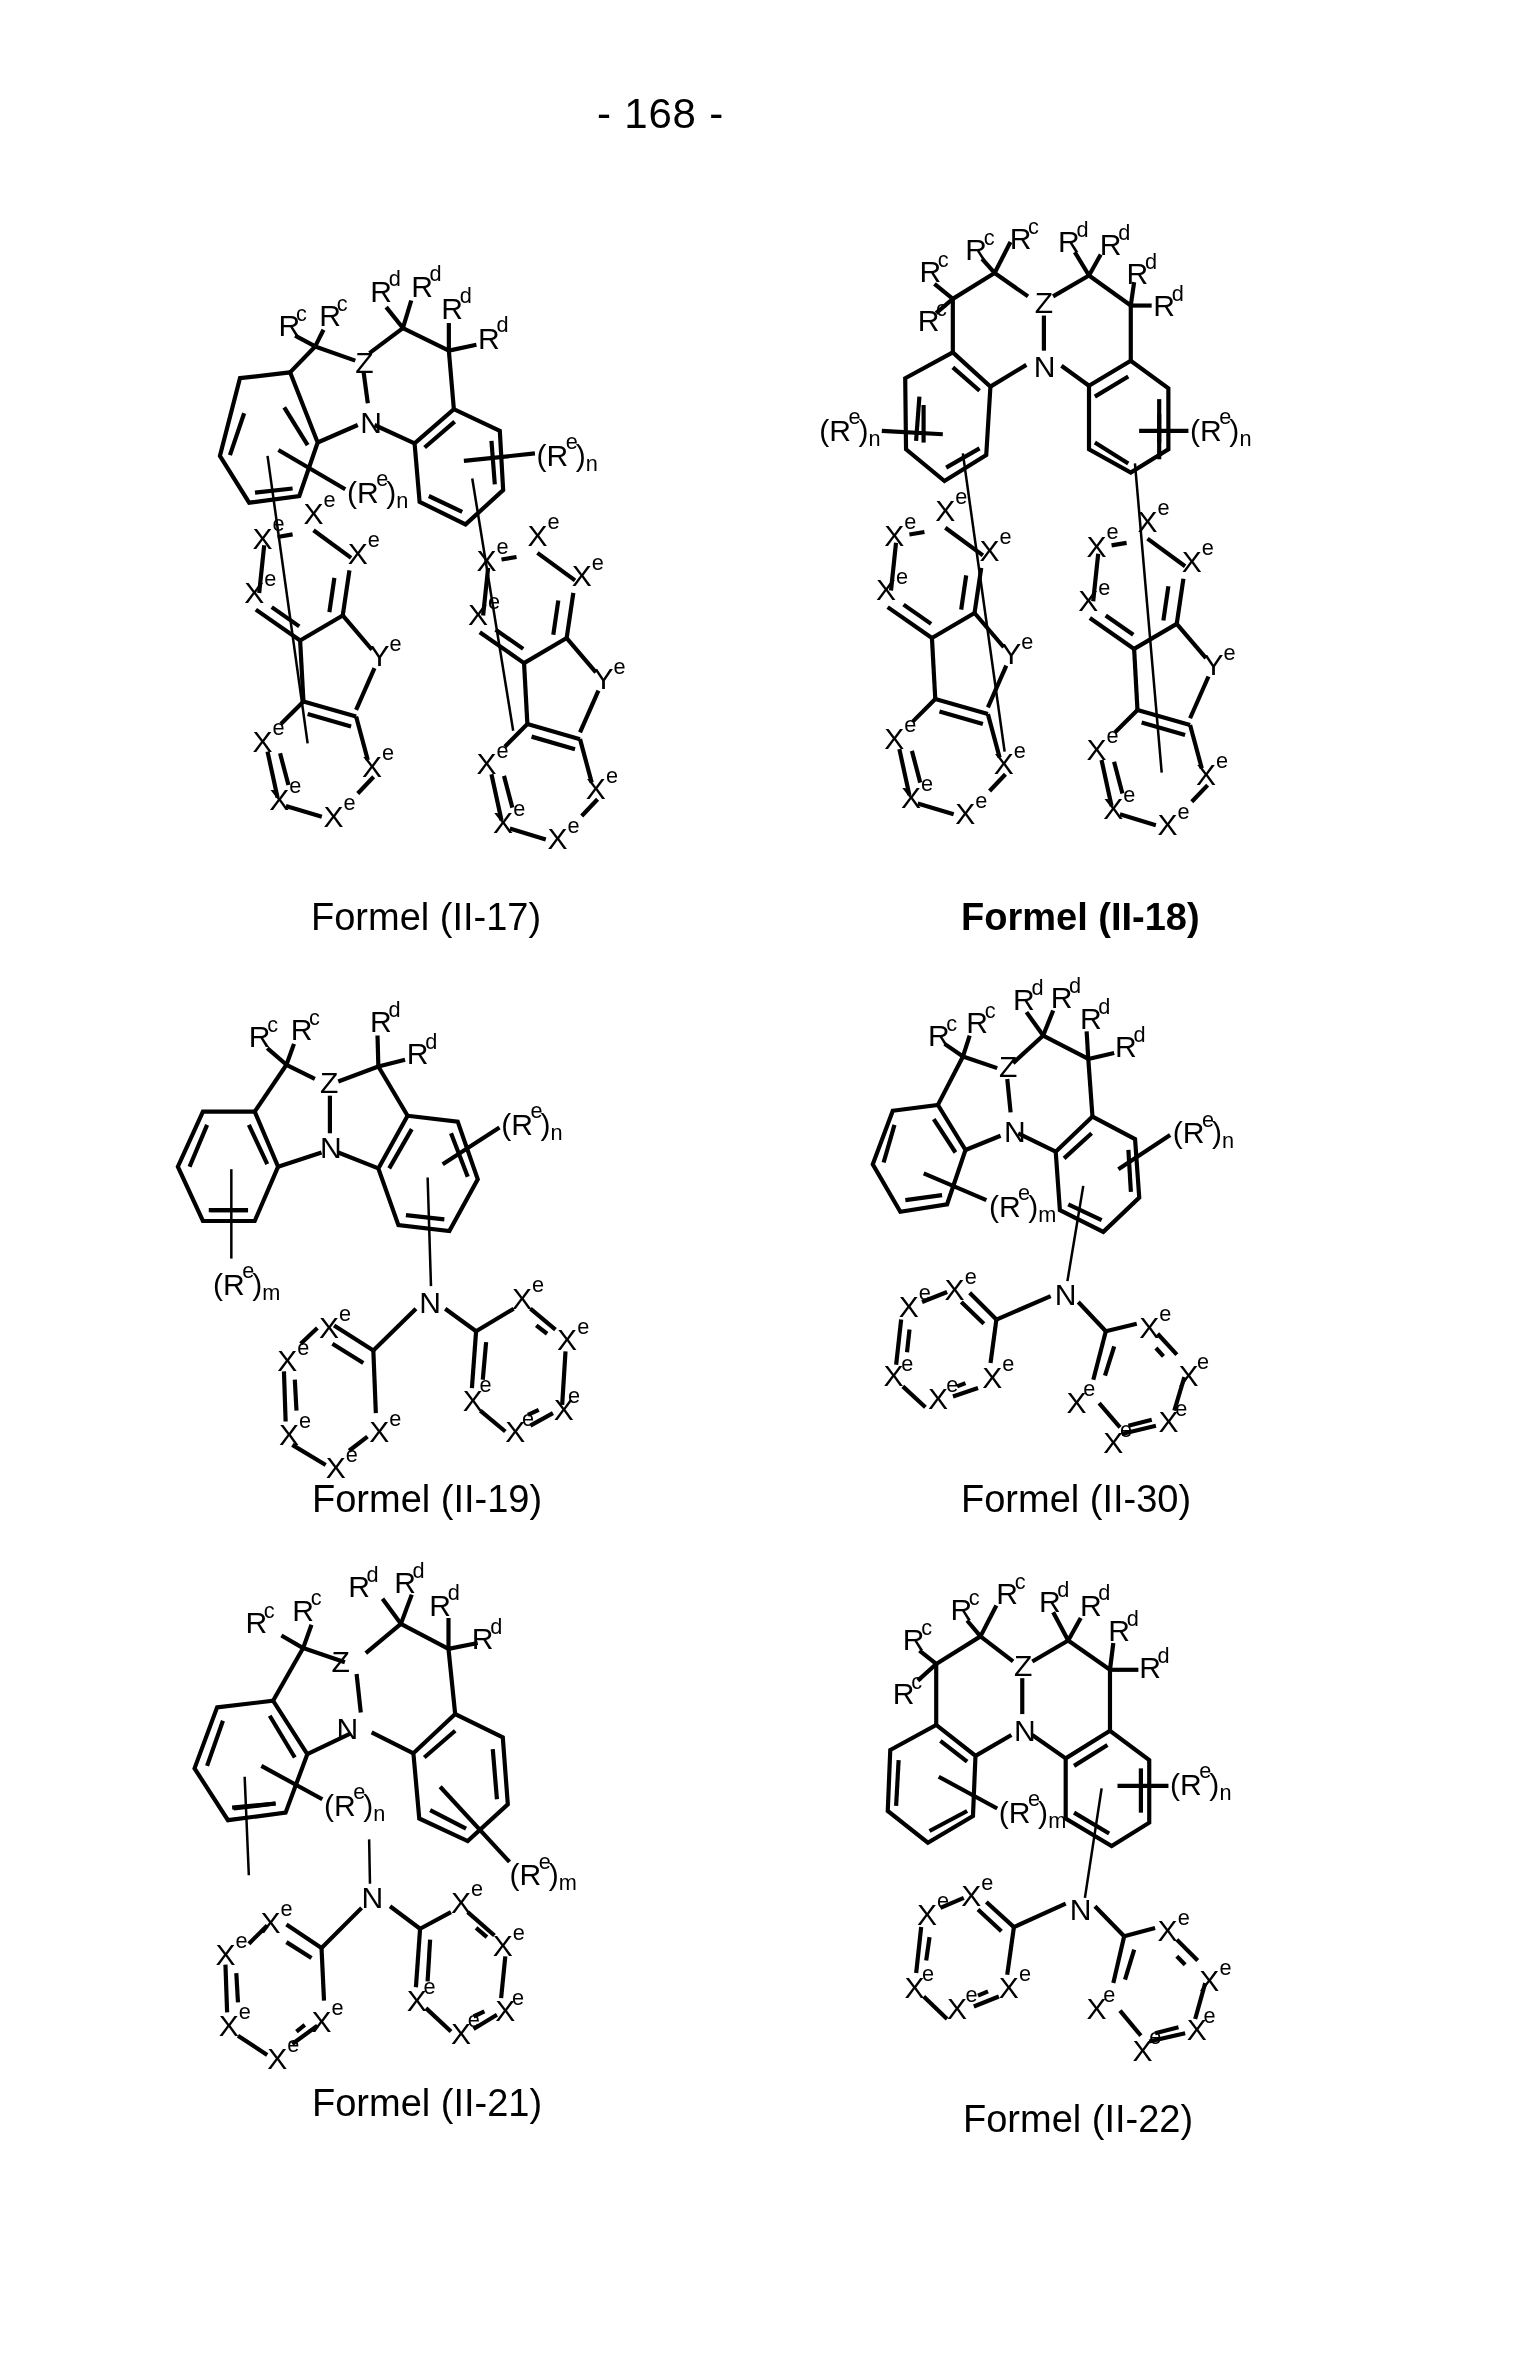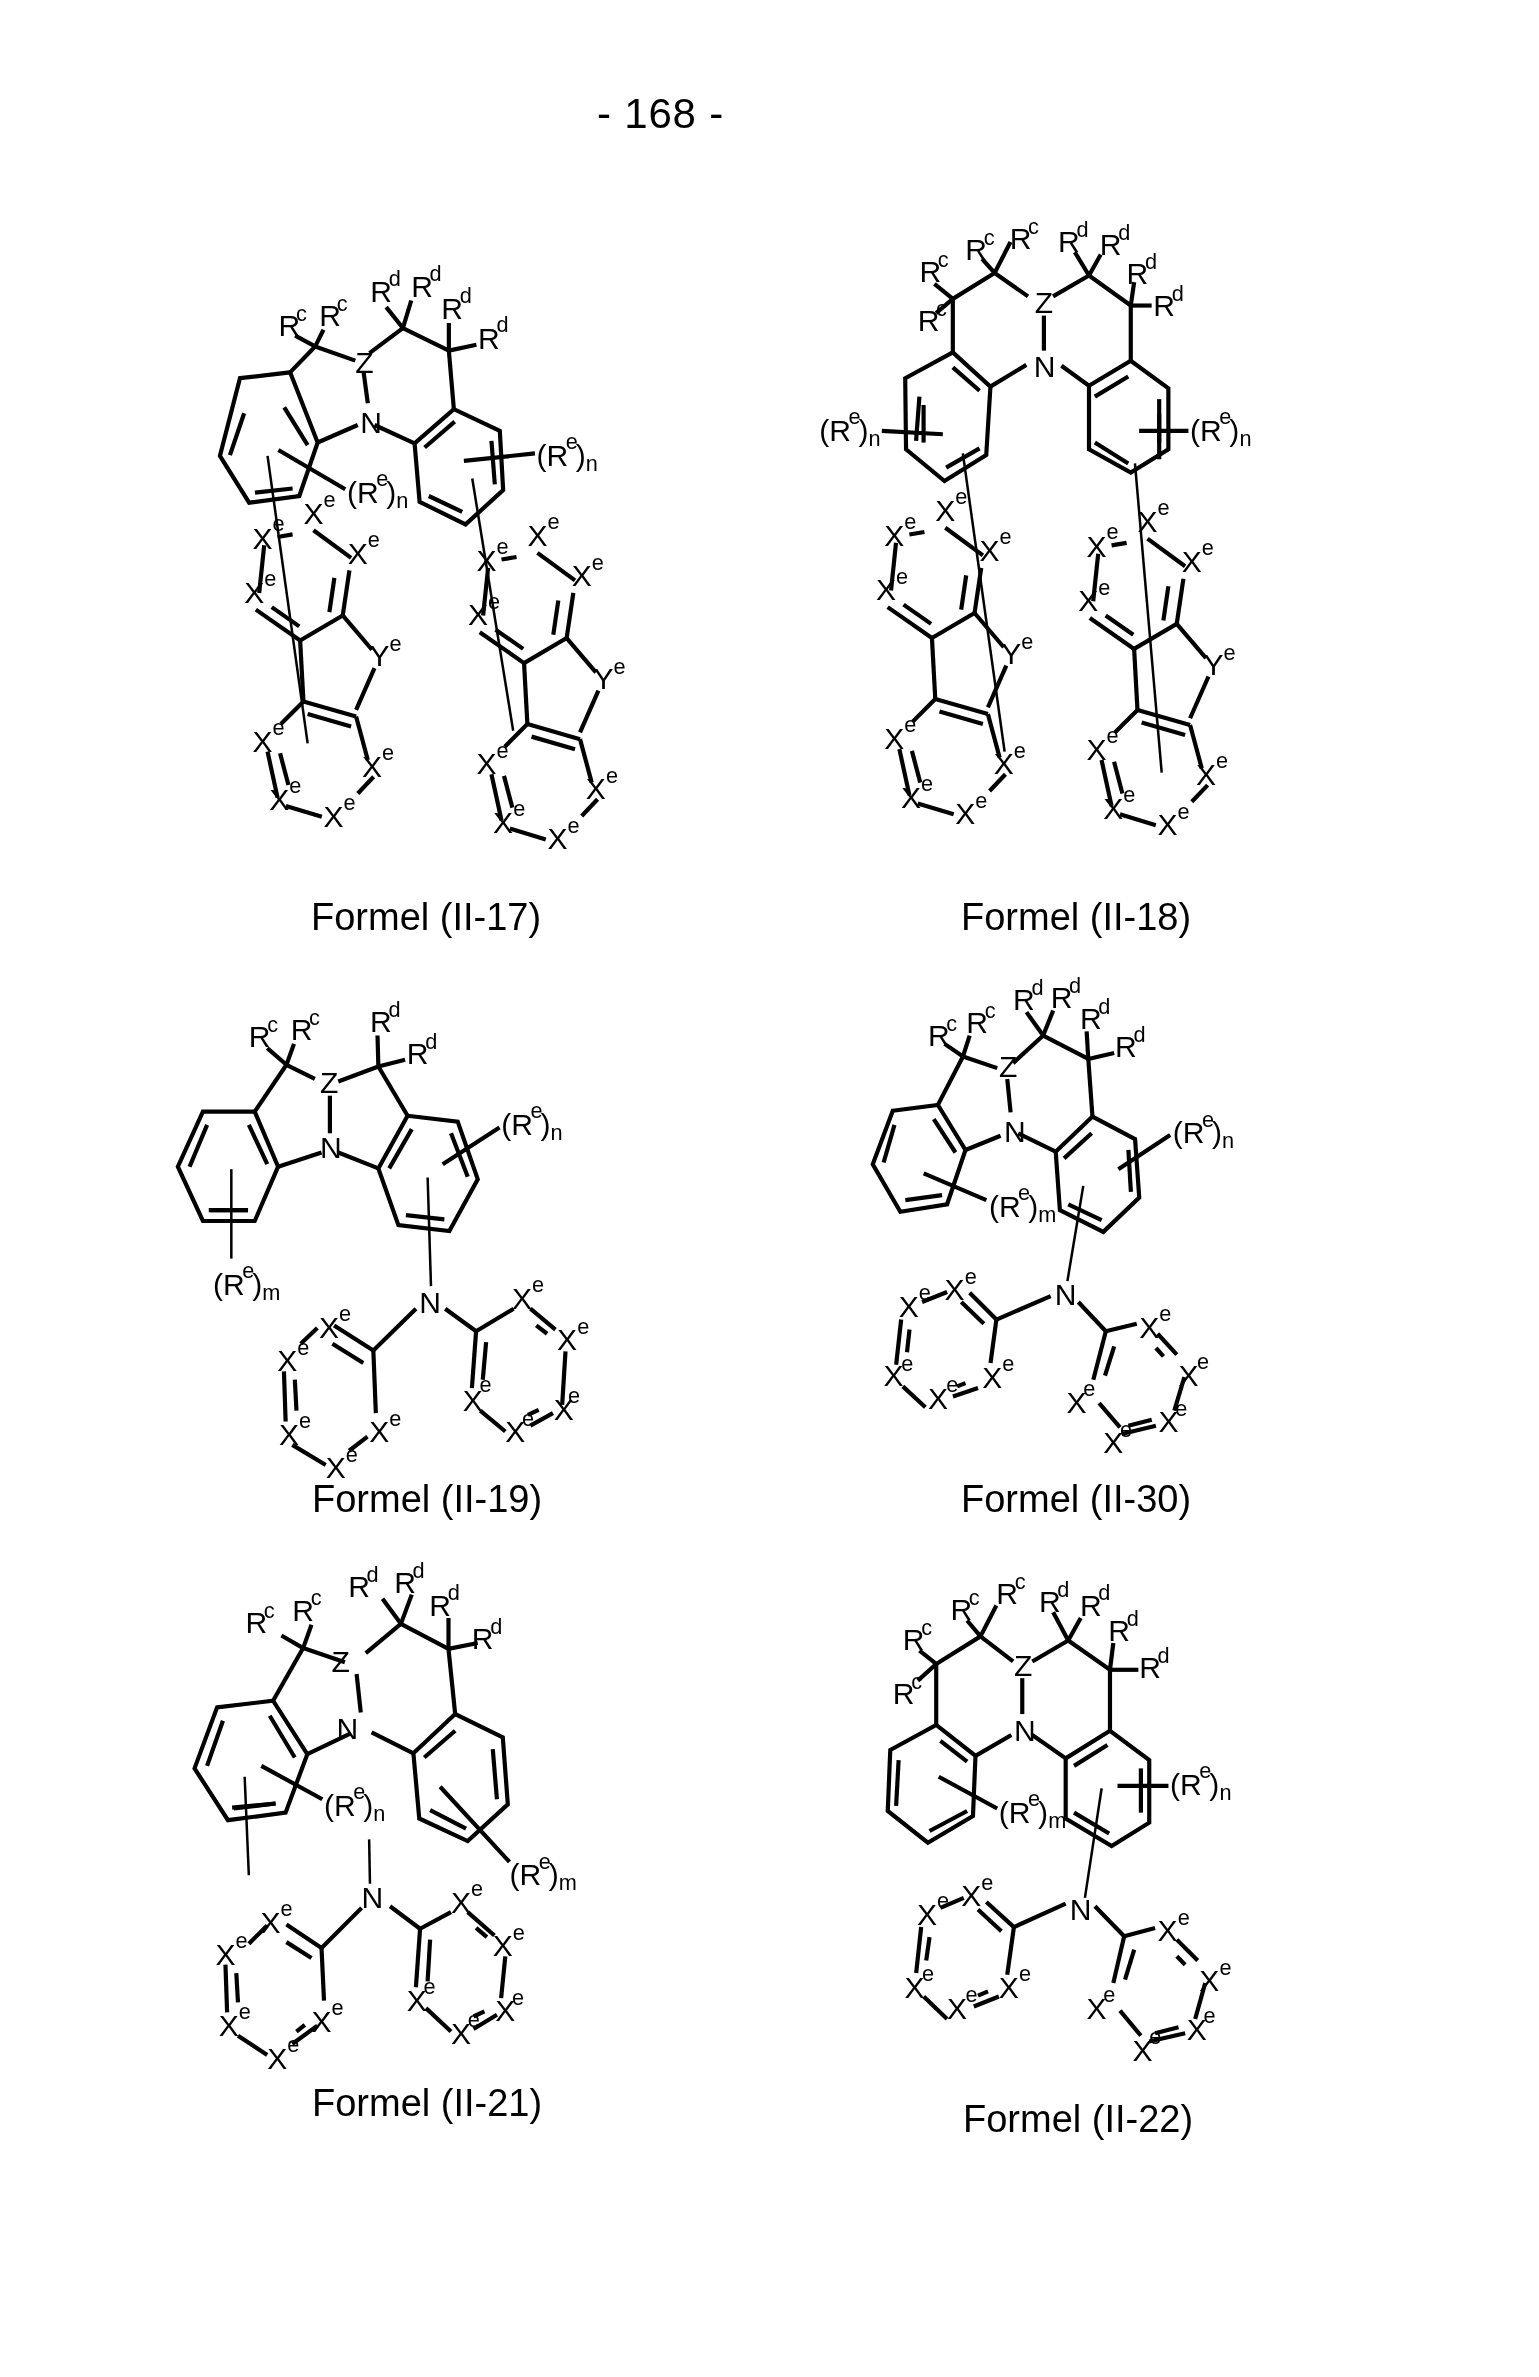--- a/index.html
+++ b/index.html
@@ -304,21 +304,21 @@
         <text class="sup" x="96" y="590">e</text>
       <text class="lbl" x="203" y="640">X</text>
         <text class="sup" x="227" y="620">e</text>
       <text class="lbl" x="92" y="680">X</text>
         <text class="sup" x="116" y="660">e</text>
       <text class="lbl" x="157" y="700">X</text>
         <text class="sup" x="181" y="680">e</text>
     </g>
   </svg>
 </div>
-<div class="caption" style="left:961px; top:896px;">Formel (II-18)</div>
+<div class="caption" style="left:961px; top:896px;font-weight:bold;">Formel (II-18)</div>
 
 <div class="formula" style="left:167px; top:970px;">
   <svg width="543" height="502" viewBox="0 0 650 600">
 
     <polygon points="43,169 105,169 133,235 105,300 43,300 13,235"></polygon>
     <line x1="48" y1="185" x2="27" y2="235"></line>
     <line x1="98" y1="185" x2="120" y2="232"></line>
     <line x1="52" y1="287" x2="97" y2="287"></line>
 
     <line x1="105" y1="169" x2="143" y2="113"></line>

